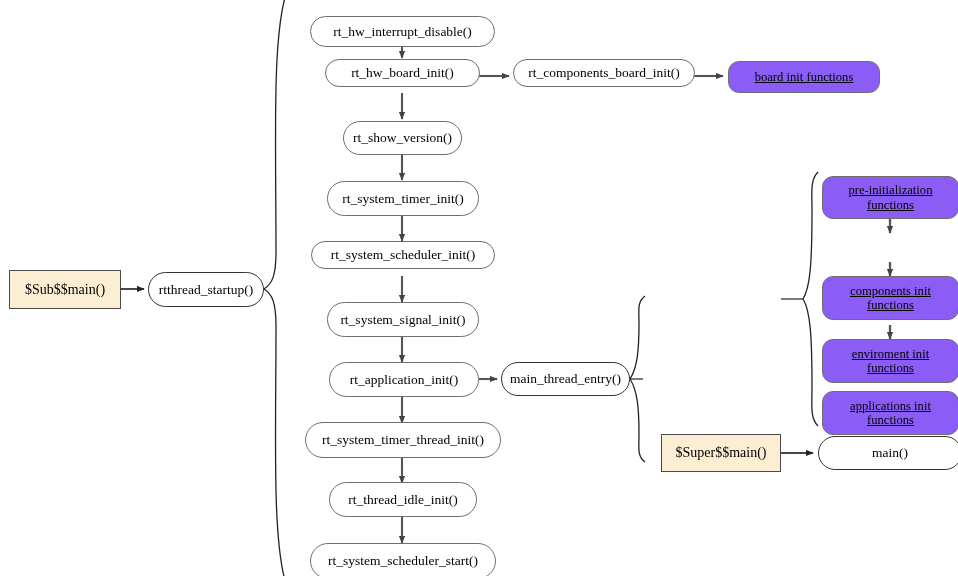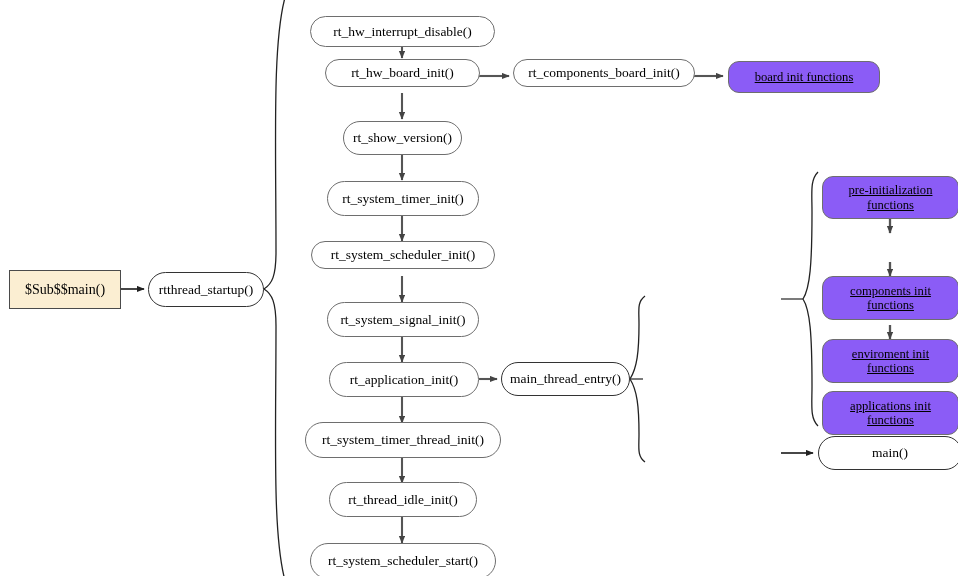--- a/index.html
+++ b/index.html
@@ -187,20 +187,23 @@
 
   <div class="node blue" style="left:728px; top:61px; width:152px; height:32px;">
     <span>board init functions</span>
   </div>
 
   <div class="node stadium thin" style="left:501px; top:362px; width:129px; height:34px;">
     <span>main_thread_entry()</span>
   </div>
 
 
+  <div class="node rect" style="left:661px; top:434px; width:120px; height:38px;">
+    <span>$Super$$main()</span>
+  </div>
 
   <div class="node stadium thin" style="left:818px; top:436px; width:144px; height:34px;">
     <span>main()</span>
   </div>
 
   <div class="node blue" style="left:822px; top:176px; width:137px; height:43px;">
     <span>pre-initialization
 functions</span>
   </div>
 

